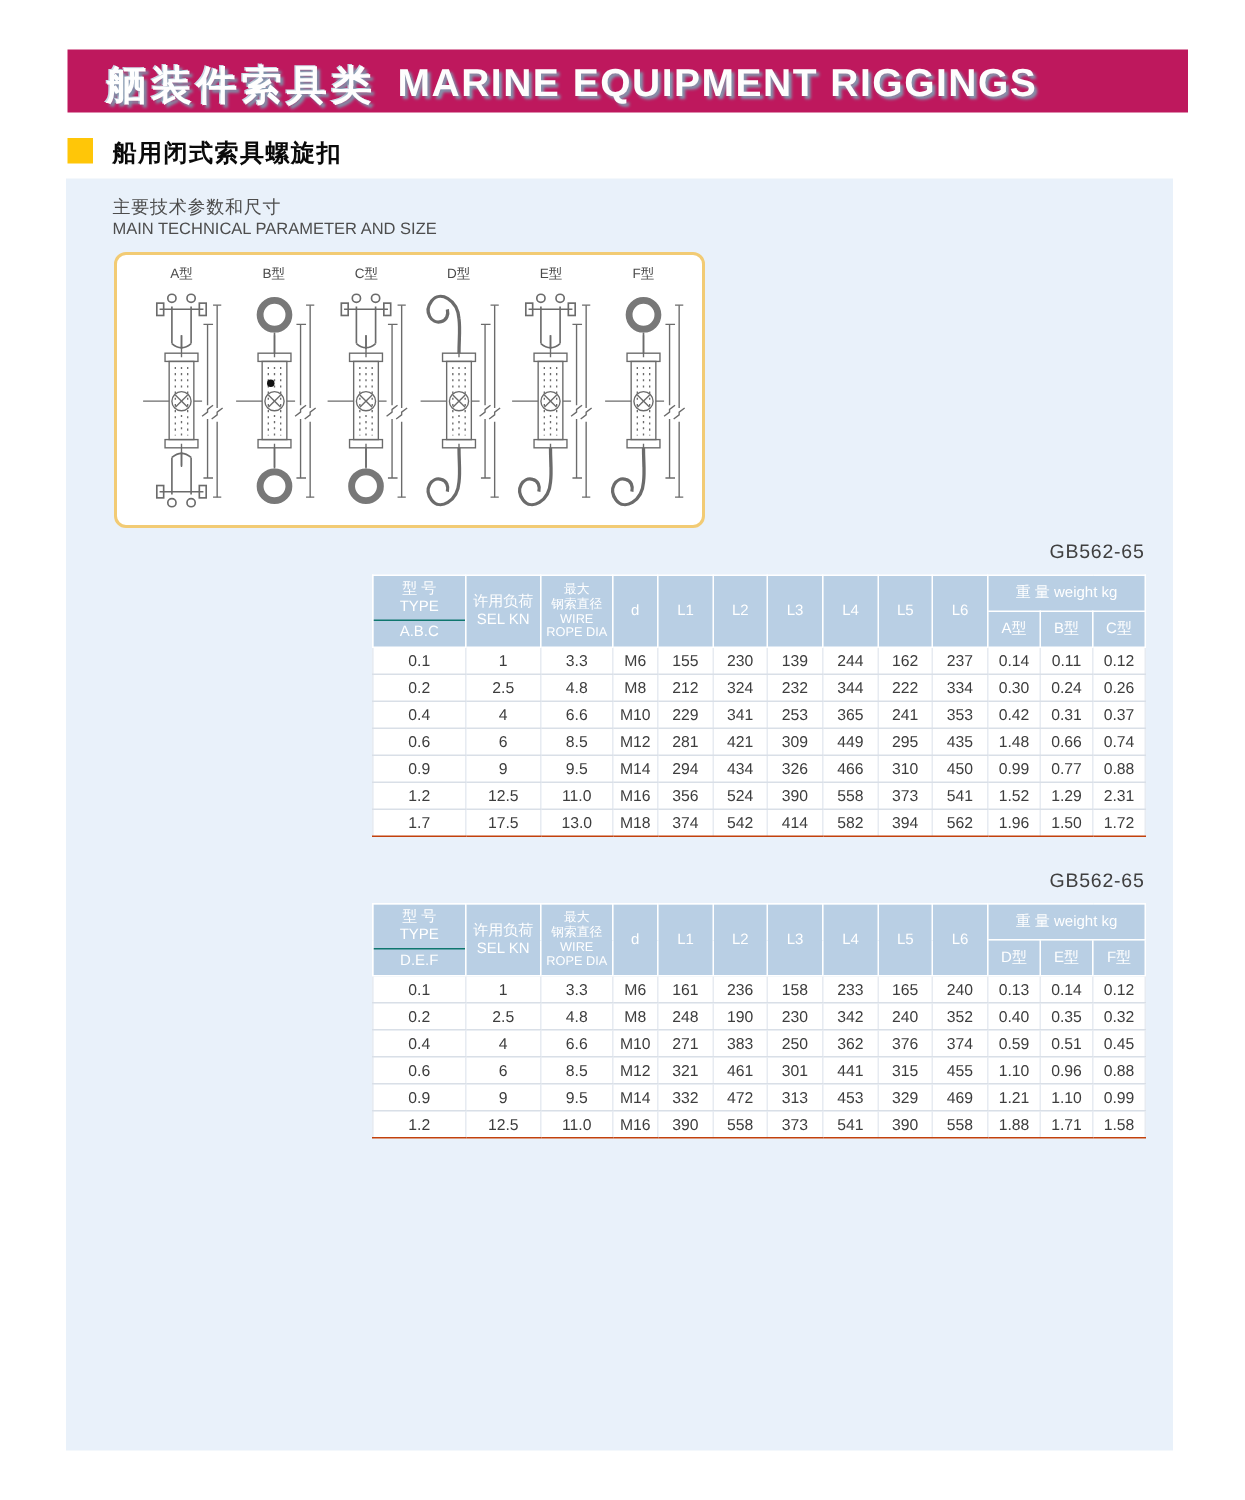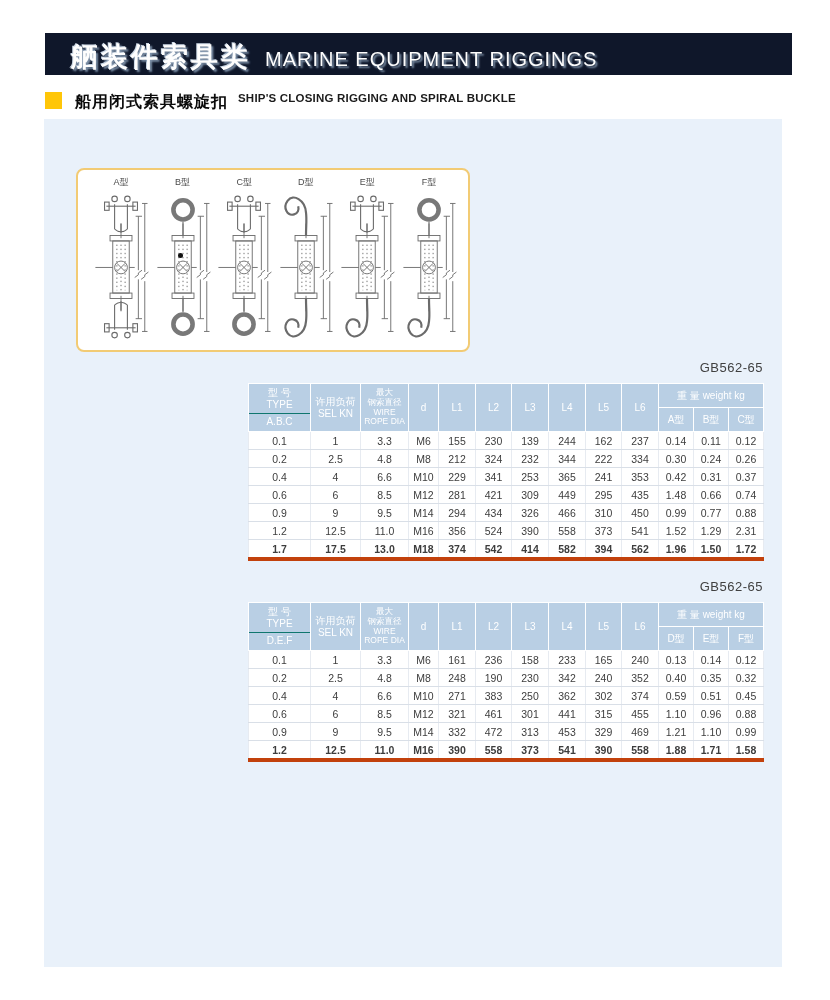--- a/index.html
+++ b/index.html
@@ -4,29 +4,29 @@
 <style>
   html,body{margin:0;padding:0;}
   body{
     width:830px;height:1000px;position:relative;background:#ffffff;
     font-family:"Liberation Sans","DejaVu Sans",sans-serif;
     -webkit-font-smoothing:antialiased;overflow:hidden;
   }
   
   .banner{
     position:absolute;left:45px;top:33px;width:747px;height:42px;
-    background:#0f172a;display:flex;align-items:flex-end;
+    background:#be185d;display:flex;align-items:flex-end;
     padding:0 0 4px 26px;box-sizing:border-box;
   }
   .banner-cn{
     font-size:27px;font-weight:bold;color:#fefefe;letter-spacing:3px;line-height:1;
     text-shadow:2px 2px 2px #7f93ab, -1px -1px 0 #cdd9e6;
   }
   .banner-en{
-    font-size:20px;font-weight:normal;color:#fdfdfd;letter-spacing:1px;line-height:1.15;
+    font-size:26px;font-weight:bold;color:#fdfdfd;letter-spacing:1px;line-height:1.15;
     margin-left:14px;text-shadow:2px 2px 2px #8296ad;
   }
   
   .section-head{
     position:absolute;left:45px;top:92px;height:22px;
     display:flex;align-items:flex-start;
   }
   .yellow-sq{width:17px;height:17px;background:#ffc608;margin-right:13px;}
   .sec-cn{font-size:16px;font-weight:bold;color:#0a0a0a;letter-spacing:1px;}
   .sec-en{font-size:11.5px;font-weight:bold;color:#1b1b1b;margin-left:10px;letter-spacing:0.2px;}
@@ -68,21 +68,21 @@
   .data-table thead tr.hrow2 th{height:23px;}
   .data-table th.th-wire{font-size:8.5px;line-height:1.15;}
   .data-table th .tline{padding:2px 12px;}
   .data-table th .tline2{border-top:1px solid #0f766e;}
   .data-table td{
     background:#ffffff;color:#3d3d3d;text-align:center;
     font-size:10.5px;height:17px;padding:0;
     border-left:1px solid #e7ebf1;border-right:1px solid #e7ebf1;
     border-bottom:1px solid #d9dfe7;border-top:none;
   }
-  .data-table tbody tr:last-child td{border-bottom:4px solid #c2410c;font-weight:bold;}
+  .data-table tbody tr:last-child td{border-bottom:1px solid #c2410c;}
 </style>
 </head>
 <body>
 
 <svg width="0" height="0" style="position:absolute" aria-hidden="true">
   <defs>
     <g id="g-body" stroke="#6b6b6b" fill="none" stroke-width="1">
       <line x1="30" y1="40" x2="30" y2="56"></line>
       <line x1="30" y1="119" x2="30" y2="136"></line>
       <rect x="18" y="53" width="24" height="6"></rect>
@@ -130,25 +130,28 @@
 </svg>
 
 <div class="banner">
   <span class="banner-cn">舾装件索具类</span>
   <span class="banner-en">MARINE EQUIPMENT RIGGINGS</span>
 </div>
 
 <div class="section-head">
   <span class="yellow-sq"></span>
   <span class="sec-cn">船用闭式索具螺旋扣</span>
-  <span class="sec-en">SHIP'S CLOSING RIGGING AND SPIRAL BUCKLE</span>
 </div>
 
 <div class="panel">
 
+  <div class="intro">
+    <div class="intro-cn">主要技术参数和尺寸</div>
+    <div class="intro-en">MAIN TECHNICAL PARAMETER AND SIZE</div>
+  </div>
 
   <div class="draw-box">
     <div class="figure">
       <div class="fig-label">A型</div>
       <svg class="fig-svg" viewBox="0 0 60 175" width="56" height="160">
         <use href="#g-body"></use>
           <use href="#g-clevis"></use>
           <use href="#g-clevis" transform="translate(0,175) scale(1,-1)"></use>
       </svg>
     </div>
@@ -419,21 +422,21 @@
         </tr>
         <tr>
           <td>0.4</td>
           <td>4</td>
           <td>6.6</td>
           <td>M10</td>
           <td>271</td>
           <td>383</td>
           <td>250</td>
           <td>362</td>
-          <td>302</td>
+          <td>376</td>
           <td>374</td>
           <td>0.59</td>
           <td>0.51</td>
           <td>0.45</td>
         </tr>
         <tr>
           <td>0.6</td>
           <td>6</td>
           <td>8.5</td>
           <td>M12</td>

